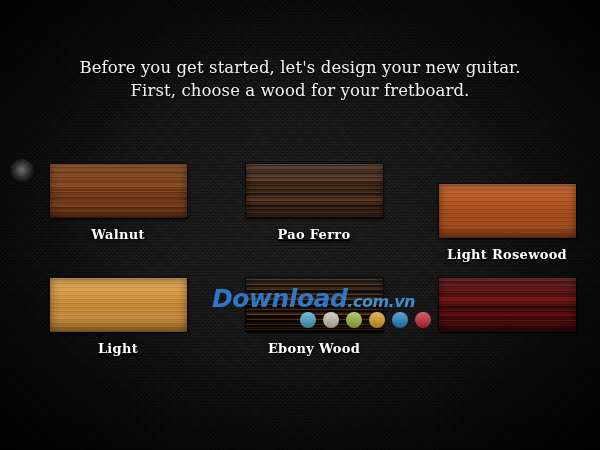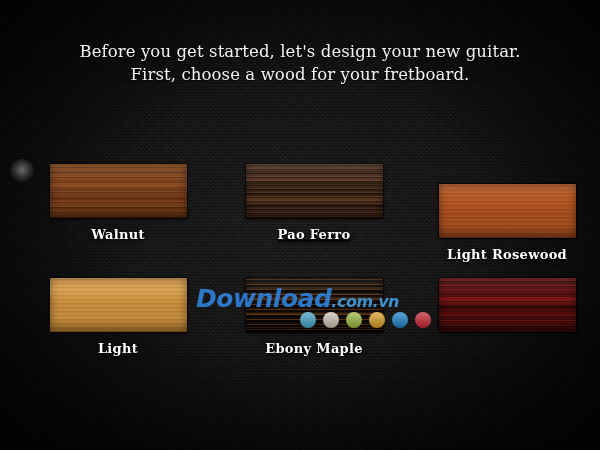--- a/index.html
+++ b/index.html
@@ -23,21 +23,21 @@
       repeating-linear-gradient(0deg, rgba(0,0,0,.30) 0 1px, rgba(0,0,0,0) 1px 3px);
     opacity:.9;
   }
   #vignette{
     position:absolute;inset:0;pointer-events:none;
     background:radial-gradient(ellipse 460px 340px at 300px 215px, rgba(0,0,0,0) 40%, rgba(0,0,0,.55) 78%, rgba(0,0,0,.85) 100%);
   }
 
   
   #heading{
-    position:absolute;left:0;top:40px;width:600px;text-align:center;
+    position:absolute;left:0;top:56px;width:600px;text-align:center;
     color:#f3f3f3;font-size:16.5px;line-height:23px;
     font-family:"DejaVu Serif", serif;
     letter-spacing:.1px;
     text-shadow:0 1px 2px rgba(0,0,0,.9);
     z-index:6;
   }
   #heading .l2{display:block;}
 
   
   #glow{
@@ -107,21 +107,21 @@
   }
 
   
   #watermark{position:absolute;z-index:7;pointer-events:none;}
   #wm-text{
     position:absolute;left:196px;top:286px;
     font-family:"DejaVu Sans", sans-serif;
     font-style:italic;font-weight:bold;font-size:25px;letter-spacing:-.5px;
     white-space:nowrap;line-height:1;
   }
-  #wm-text .big{color:#2f7fd6;opacity:.93;}
+  #wm-text .big{color:#2f7fd6;opacity:.93;margin-left:16px;}
   #wm-text .small{color:#3f9ae0;opacity:.92;font-size:16px;text-align:center;}
   #wm-dots{position:absolute;left:300px;top:312px;display:flex;gap:7px;}
   .wm-dot{width:16px;height:16px;border-radius:50%;
     background-image:linear-gradient(180deg, rgba(255,255,255,.30), rgba(0,0,0,.22));}
 </style>
 </head>
 <body>
 
 <div id="stage">
 
@@ -171,21 +171,21 @@
       </div>
       <div class="label">Light</div>
     </div>
 
     <div class="cell" style="left:226px;top:278px;">
       <div class="swatch w-ebony">
         <div class="grain"></div>
         <div class="sheen"></div>
         <div class="edge"></div>
       </div>
-      <div class="label">Ebony Maple</div>
+      <div class="label">Ebony Wood</div>
     </div>
 
     <div class="cell" style="left:419px;top:278px;">
       <div class="swatch w-darkrose">
         <div class="grain"></div>
         <div class="sheen"></div>
         <div class="edge"></div>
       </div>
     </div>
 

